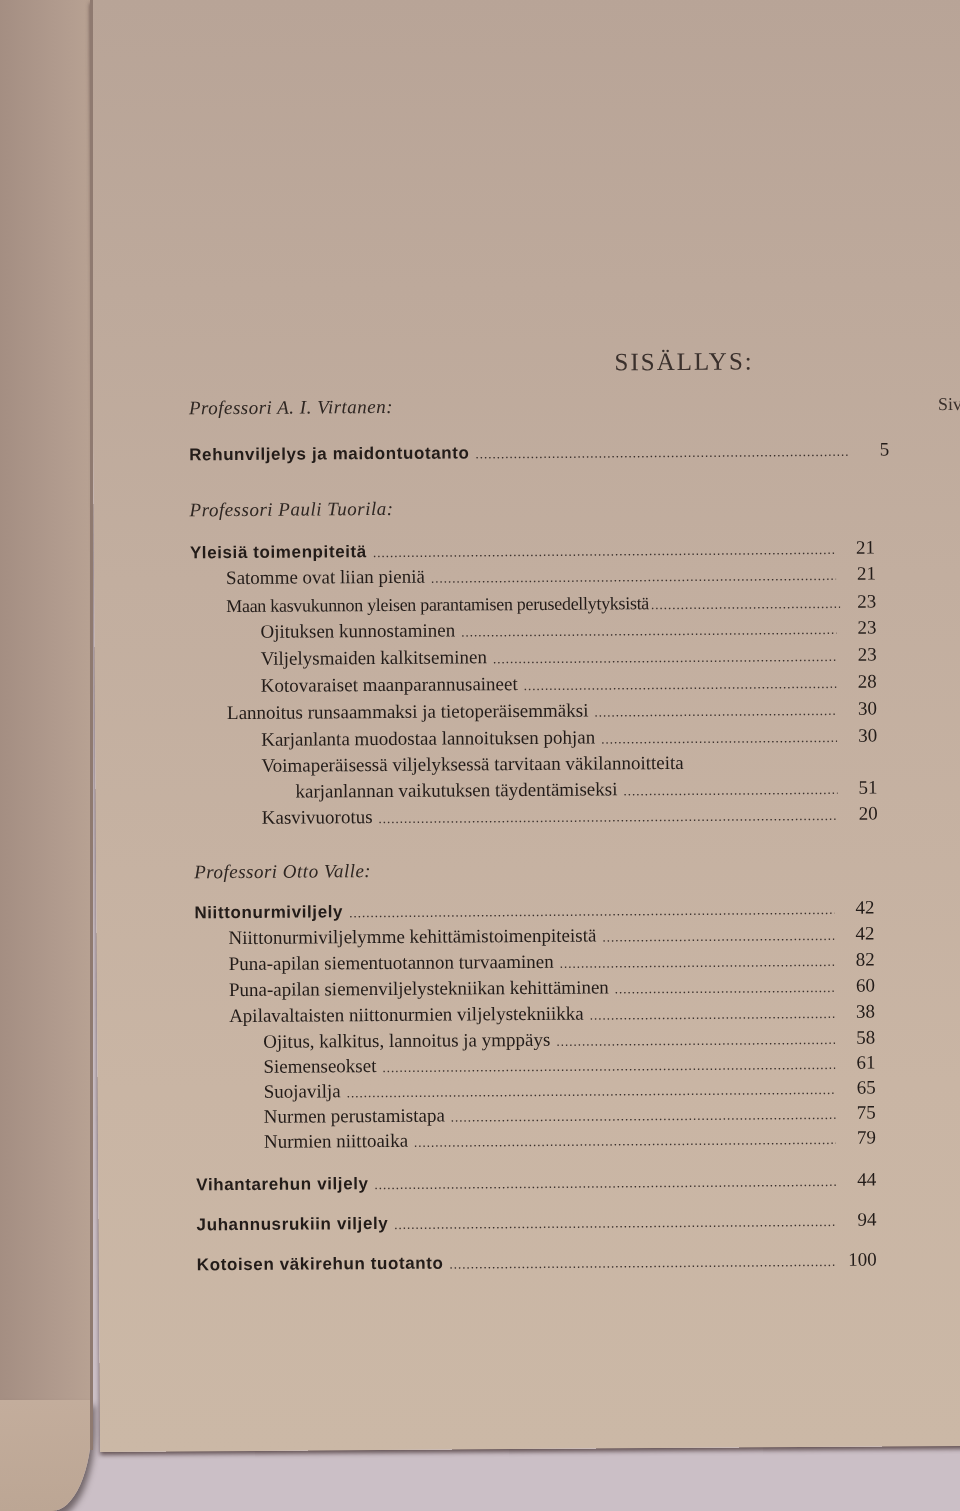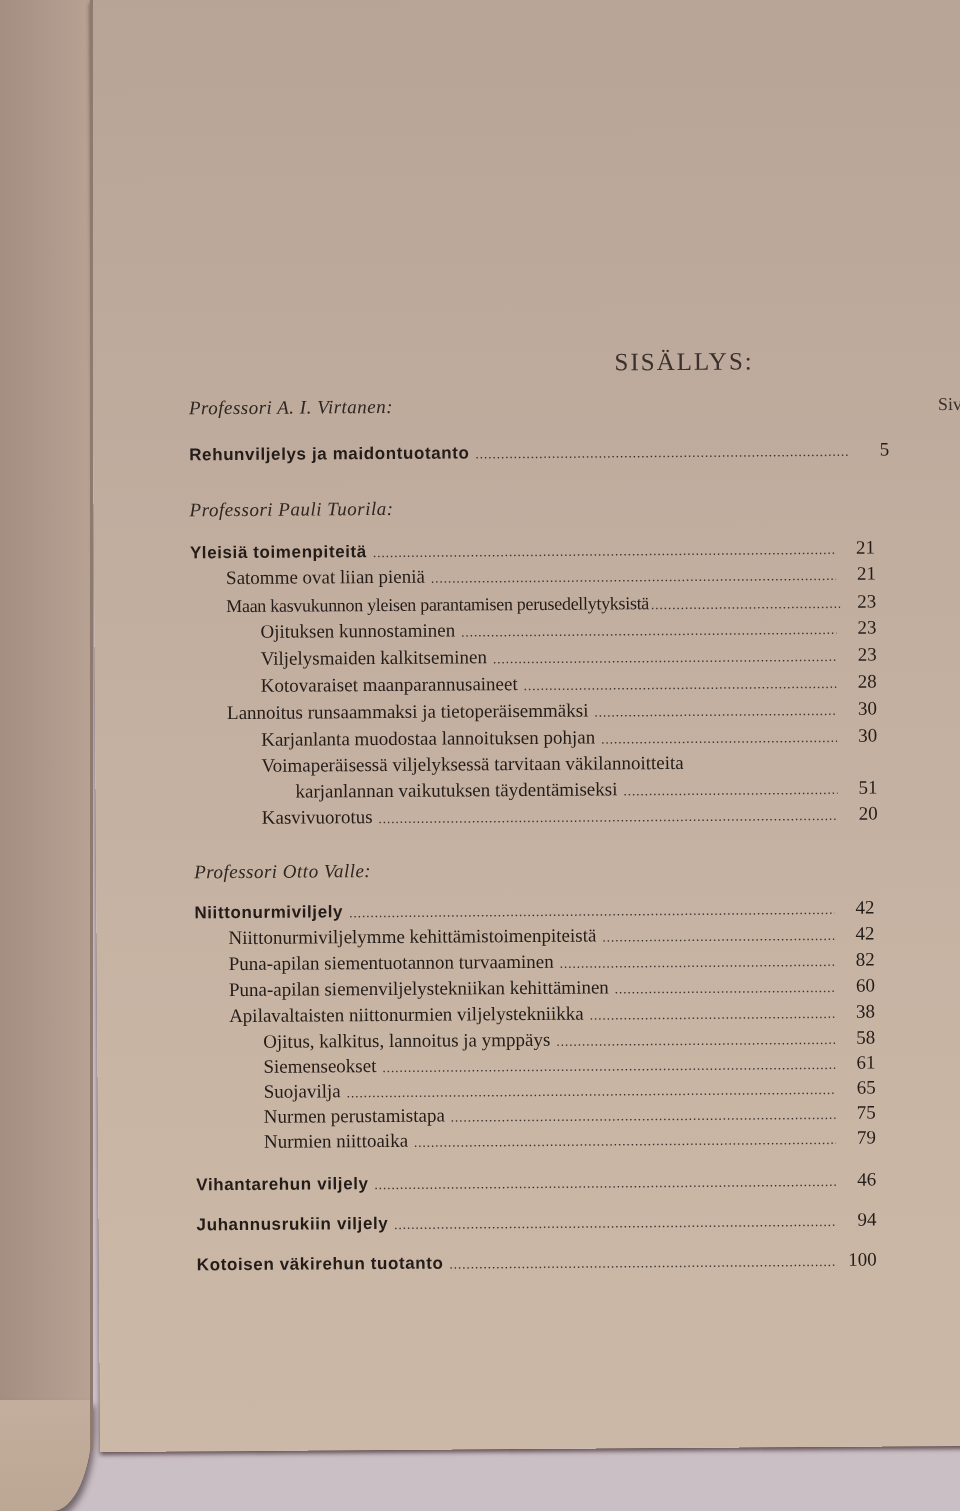--- a/index.html
+++ b/index.html
@@ -184,21 +184,21 @@
       <span class="page-num">75</span>
     </div>
     <div class="entry" style="left:166px; top:1132px; width:612px;">
       <span class="label">Nurmien niittoaika</span>
       <span class="dots"></span>
       <span class="page-num">79</span>
     </div>
     <div class="entry bold" style="left:98px; top:1174px; width:680px;">
       <span class="label">Vihantarehun viljely</span>
       <span class="dots"></span>
-      <span class="page-num">46</span>
+      <span class="page-num">44</span>
     </div>
     <div class="entry bold" style="left:98px; top:1214px; width:680px;">
       <span class="label">Juhannusrukiin viljely</span>
       <span class="dots"></span>
       <span class="page-num">94</span>
     </div>
     <div class="entry bold" style="left:98px; top:1254px; width:680px;">
       <span class="label">Kotoisen väkirehun tuotanto</span>
       <span class="dots"></span>
       <span class="page-num">100</span>

